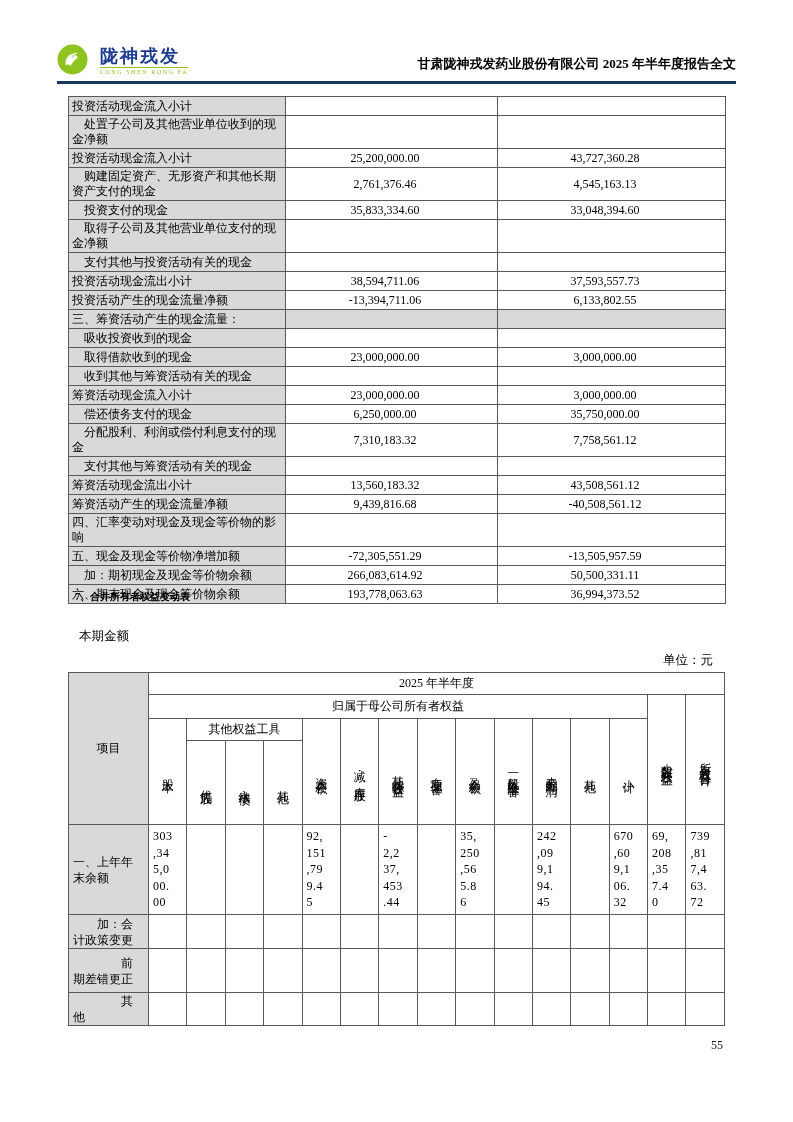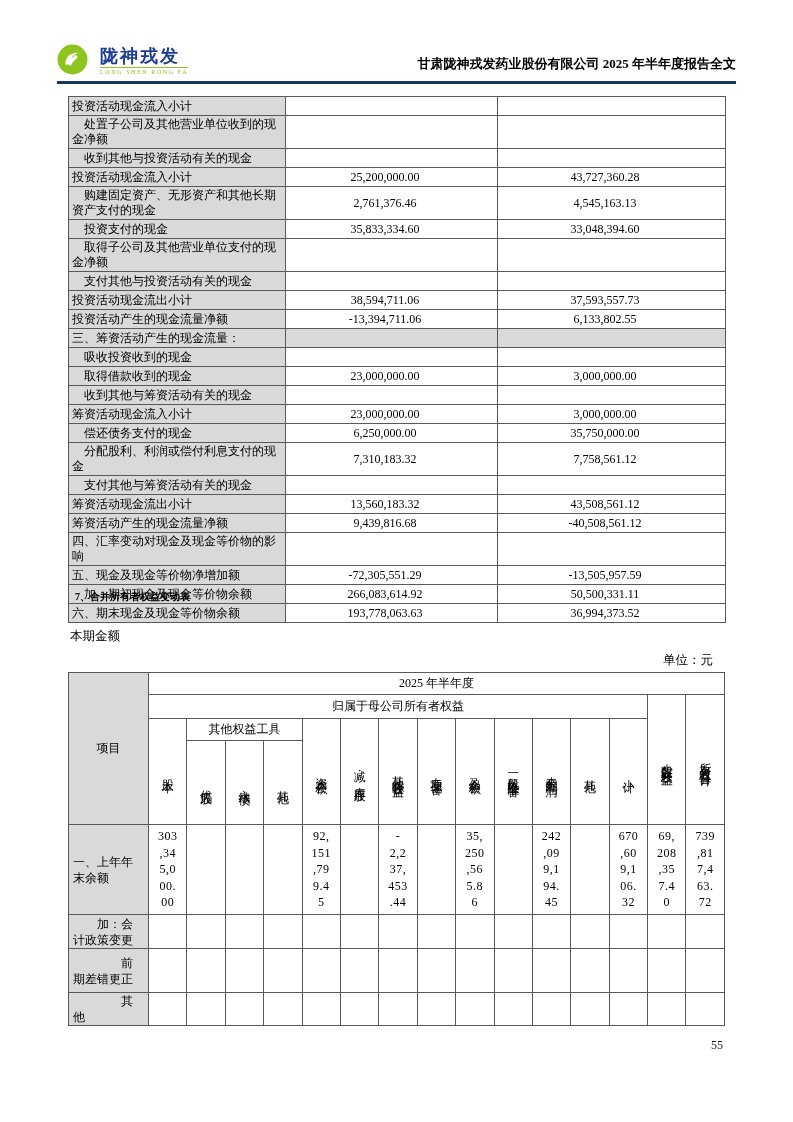--- a/index.html
+++ b/index.html
@@ -29,39 +29,39 @@
 
   
   .cash{position:absolute;left:68px;top:96px;width:657px;font-size:12px;}
   .cash td{line-height:15px;height:16px;padding:1px 3px;vertical-align:middle;}
   .cash td.lab{text-align:left;}
   .cash td.lab.i1{text-indent:1em;}
   .cash td.num{text-align:center;padding-right:16px;}
 
   
   .h2{position:absolute;left:75px;top:590px;font-size:10px;font-weight:bold;}
-  .period{position:absolute;left:70px;top:628px;font-size:12.5px;}
+  .period{position:absolute;left:79px;top:628px;font-size:12.5px;}
   .unit{position:absolute;right:80px;top:652px;font-size:12.5px;}
 
   
   .equity{position:absolute;left:68px;top:672px;width:657px;font-size:12px;}
   .equity td{text-align:center;vertical-align:middle;line-height:15px;padding:0 2px;}
   .equity tr.hA{height:22px;}
   .equity tr.hB{height:24px;}
   .equity tr.hC{height:22px;}
   .equity tr.hD{height:84px;}
   .equity td.vert{
     writing-mode:vertical-rl;text-orientation:upright;
     letter-spacing:2px;line-height:1;padding:4px 0;margin:0 auto;
   }
   .equity td.lab{
     text-align:left;padding:0 4px;line-height:16px;vertical-align:middle;
   }
   .equity td.num{
-    text-align:center;vertical-align:middle;white-space:pre-line;
+    text-align:left;vertical-align:middle;white-space:pre-line;
     line-height:16.5px;padding:1px 4px;letter-spacing:0.5px;
   }
   .equity tr.drow0{height:90px;}
   .equity tr.drow0 td{border-top:1.5px solid #3f3f3f;}
   .equity tr.drow1{height:34px;margin-top:8px;}
   .equity tr.drow2{height:44px;}
   .equity tr.drow3{height:31px;}
 
   .pageno{position:absolute;right:70px;top:1038px;font-size:12px;color:#0f172a;}
 </style>
@@ -93,25 +93,20 @@
         <col style="width:228px">
       </colgroup>
     <tbody id="cashBody">
         <tr>
           <td class="lab gray">投资活动现金流入小计</td>
           <td class="num"></td>
           <td class="num"></td>
         </tr>
         <tr>
           <td class="lab gray i1">处置子公司及其他营业单位收到的现金净额</td>
-          <td class="num"></td>
-          <td class="num"></td>
-        </tr>
-        <tr>
-          <td class="lab gray i1">收到其他与投资活动有关的现金</td>
           <td class="num"></td>
           <td class="num"></td>
         </tr>
         <tr>
           <td class="lab gray">投资活动现金流入小计</td>
           <td class="num">25,200,000.00</td>
           <td class="num">43,727,360.28</td>
         </tr>
         <tr>
           <td class="lab gray i1">购建固定资产、无形资产和其他长期资产支付的现金</td>

